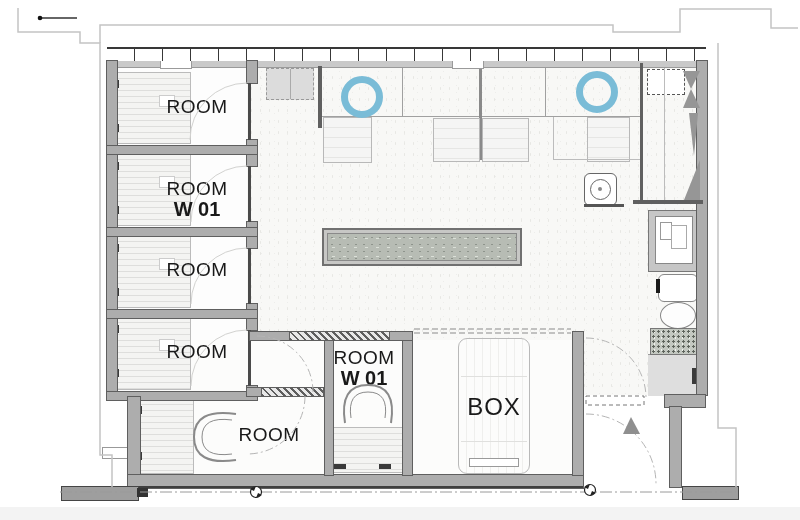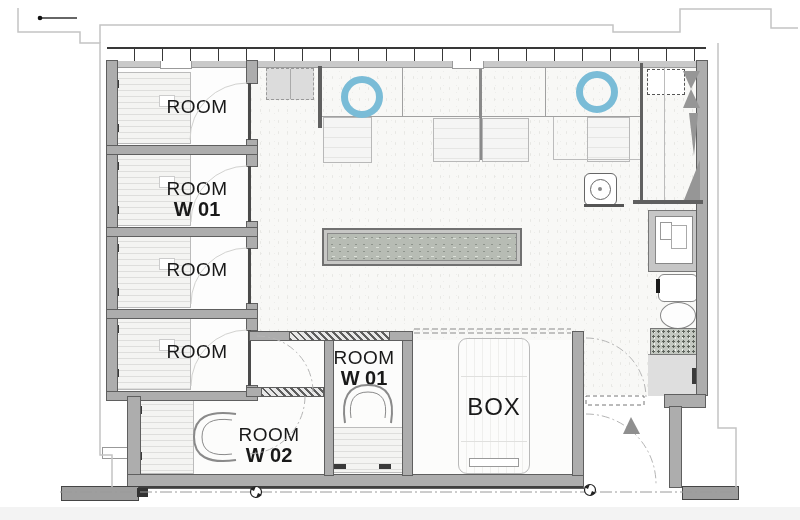--- a/index.html
+++ b/index.html
@@ -232,21 +232,20 @@
       <div class="l2">W 01</div>
     </div>
     <div class="lbl" style="left:149px;top:260px;">
       <div class="l1">ROOM</div>
     </div>
     <div class="lbl" style="left:149px;top:342px;">
       <div class="l1">ROOM</div>
     </div>
     <div class="lbl" style="left:221px;top:425px;">
       <div class="l1">ROOM</div>
-      <div class="l2">W 02</div>
     </div>
     <div class="lbl" style="left:316px;top:348px;">
       <div class="l1">ROOM</div>
       <div class="l2">W 01</div>
     </div>
     <div class="lbl-box" style="left:446px;top:393px;">BOX</div>
 
     <div class="abs lamp" style="left:341px;top:76px;"></div>
     <div class="abs lamp" style="left:576px;top:71px;"></div>
   </div>

